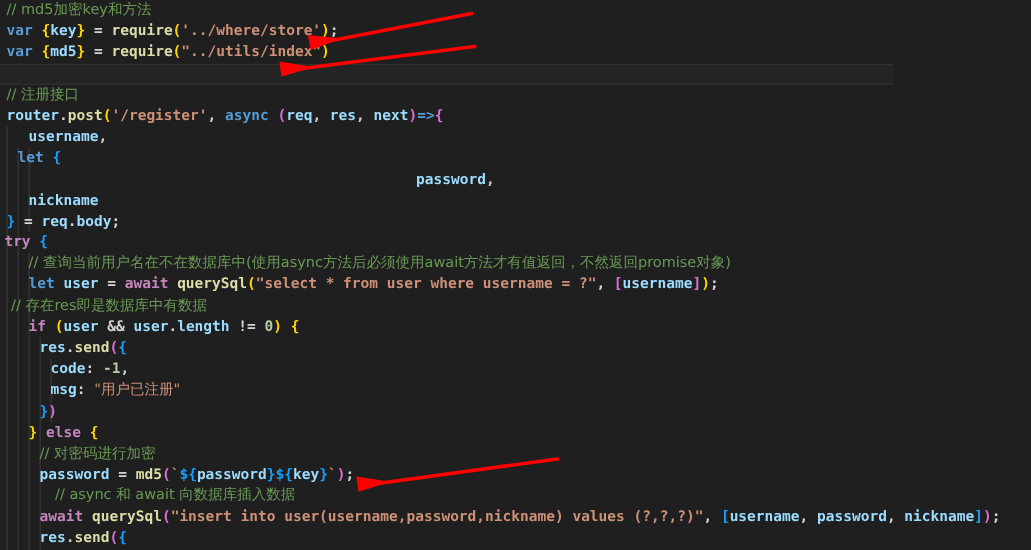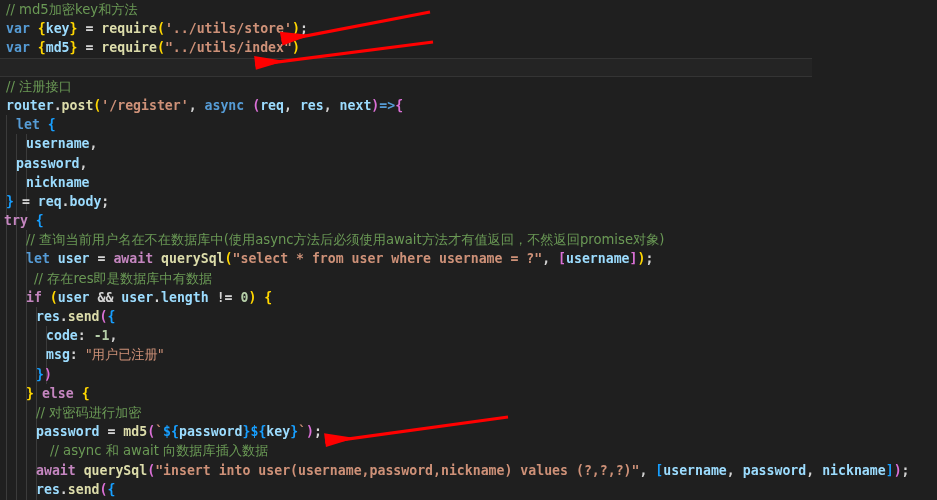--- a/index.html
+++ b/index.html
@@ -84,34 +84,34 @@
       <div class="guide" style="left: 6px; top: 115px; height: 385px;"></div>
       <div class="guide" style="left: 16px; top: 134px; height: 366px;"></div>
       <div class="guide" style="left: 26px; top: 134px; height: 77px;"></div>
       <div class="guide" style="left: 26px; top: 230px; height: 270px;"></div>
       <div class="guide" style="left: 36px; top: 307px; height: 193px;"></div>
       <div class="guide" style="left: 46px; top: 326px; height: 58px;"></div>
     </div>
 
   <div class="code-area" id="code-area">
       <div class="line" style="padding-left: 6px;"><span class="t-com cjk">// md5加密key和方法</span></div>
-      <div class="line" style="padding-left: 6px;"><span class="t-kw">var</span><span class="t-op"> </span><span class="t-p1">{</span><span class="t-var">key</span><span class="t-p1">}</span><span class="t-op"> = </span><span class="t-fn">require</span><span class="t-p1">(</span><span class="t-str">'../utils/store'</span><span class="t-p1">)</span><span class="t-op">;</span></div>
+      <div class="line" style="padding-left: 6px;"><span class="t-kw">var</span><span class="t-op"> </span><span class="t-p1">{</span><span class="t-var">key</span><span class="t-p1">}</span><span class="t-op"> = </span><span class="t-fn">require</span><span class="t-p1">(</span><span class="t-str">'../where/store'</span><span class="t-p1">)</span><span class="t-op">;</span></div>
       <div class="line" style="padding-left: 6px;"><span class="t-kw">var</span><span class="t-op"> </span><span class="t-p1">{</span><span class="t-var">md5</span><span class="t-p1">}</span><span class="t-op"> = </span><span class="t-fn">require</span><span class="t-p1">(</span><span class="t-str">"../utils/index"</span><span class="t-p1">)</span></div>
       <div class="line current" style="padding-left: 6px;">&nbsp;</div>
       <div class="line" style="padding-left: 6px;"><span class="t-com cjk">// 注册接口</span></div>
       <div class="line" style="padding-left: 6px;"><span class="t-var">router</span><span class="t-op">.</span><span class="t-fn">post</span><span class="t-p1">(</span><span class="t-str">'/register'</span><span class="t-op">, </span><span class="t-kw">async</span><span class="t-op"> </span><span class="t-p2">(</span><span class="t-var">req</span><span class="t-op">, </span><span class="t-var">res</span><span class="t-op">, </span><span class="t-var">next</span><span class="t-p2">)</span><span class="t-kw">=&gt;</span><span class="t-p2">{</span></div>
+      <div class="line" style="padding-left: 26px;"><span class="t-var">username</span><span class="t-op">,</span></div>
       <div class="line" style="padding-left: 16px;"><span class="t-kw">let</span><span class="t-op"> </span><span class="t-p3">{</span></div>
-      <div class="line" style="padding-left: 26px;"><span class="t-var">username</span><span class="t-op">,</span></div>
-      <div class="line" style="padding-left: 16px;"><span class="t-var">password</span><span class="t-op">,</span></div>
+      <div class="line" style="padding-left: 16px; text-align: center;"><span class="t-var">password</span><span class="t-op">,</span></div>
       <div class="line" style="padding-left: 26px;"><span class="t-var">nickname</span></div>
       <div class="line" style=""><span class="t-p3">}</span><span class="t-op"> = </span><span class="t-var">req</span><span class="t-op">.</span><span class="t-prop">body</span><span class="t-op">;</span></div>
       <div class="line" style="padding-left: 4px;"><span class="t-ctl">try</span><span class="t-op"> </span><span class="t-p3">{</span></div>
       <div class="line" style="padding-left: 26px;"><span class="t-com cjk">// 查询当前用户名在不在数据库中(使用async方法后必须使用await方法才有值返回，不然返回promise对象)</span></div>
       <div class="line" style="padding-left: 26px;"><span class="t-kw">let</span><span class="t-op"> </span><span class="t-var">user</span><span class="t-op"> = </span><span class="t-ctl">await</span><span class="t-op"> </span><span class="t-fn">querySql</span><span class="t-p1">(</span><span class="t-str">"select * from user where username = ?"</span><span class="t-op">, </span><span class="t-p2">[</span><span class="t-var">username</span><span class="t-p2">]</span><span class="t-p1">)</span><span class="t-op">;</span></div>
-      <div class="line" style="padding-left: 34px;"><span class="t-com cjk">// 存在res即是数据库中有数据</span></div>
+      <div class="line" style="padding-left: 10px;"><span class="t-com cjk">// 存在res即是数据库中有数据</span></div>
       <div class="line" style="padding-left: 26px;"><span class="t-ctl">if</span><span class="t-op"> </span><span class="t-p1">(</span><span class="t-var">user</span><span class="t-op"> &amp;&amp; </span><span class="t-var">user</span><span class="t-op">.</span><span class="t-prop">length</span><span class="t-op"> != </span><span class="t-num">0</span><span class="t-p1">)</span><span class="t-op"> </span><span class="t-p1">{</span></div>
       <div class="line" style="padding-left: 36px;"><span class="t-var">res</span><span class="t-op">.</span><span class="t-fn">send</span><span class="t-p2">(</span><span class="t-p3">{</span></div>
       <div class="line" style="padding-left: 46px;"><span class="t-prop">code</span><span class="t-op">: </span><span class="t-num">-1</span><span class="t-op">,</span></div>
       <div class="line" style="padding-left: 46px;"><span class="t-prop">msg</span><span class="t-op">: </span><span class="t-str cjk">"用户已注册"</span></div>
       <div class="line" style="padding-left: 36px;"><span class="t-p3">}</span><span class="t-p2">)</span></div>
       <div class="line" style="padding-left: 26px;"><span class="t-p1">}</span><span class="t-op"> </span><span class="t-ctl">else</span><span class="t-op"> </span><span class="t-p1">{</span></div>
       <div class="line" style="padding-left: 36px;"><span class="t-com cjk">// 对密码进行加密</span></div>
       <div class="line" style="padding-left: 36px;"><span class="t-var">password</span><span class="t-op"> = </span><span class="t-fn">md5</span><span class="t-p2">(</span><span class="t-str">`</span><span class="t-p3">${</span><span class="t-var">password</span><span class="t-p3">}</span><span class="t-p3">${</span><span class="t-var">key</span><span class="t-p3">}</span><span class="t-str">`</span><span class="t-p2">)</span><span class="t-op">;</span></div>
       <div class="line" style="padding-left: 50px;"><span class="t-com cjk">// async 和 await 向数据库插入数据</span></div>
       <div class="line" style="padding-left: 36px;"><span class="t-ctl">await</span><span class="t-op"> </span><span class="t-fn">querySql</span><span class="t-p2">(</span><span class="t-str">"insert into user(username,password,nickname) values (?,?,?)"</span><span class="t-op">, </span><span class="t-p3">[</span><span class="t-var">username</span><span class="t-op">, </span><span class="t-var">password</span><span class="t-op">, </span><span class="t-var">nickname</span><span class="t-p3">]</span><span class="t-p2">)</span><span class="t-op">;</span></div>

